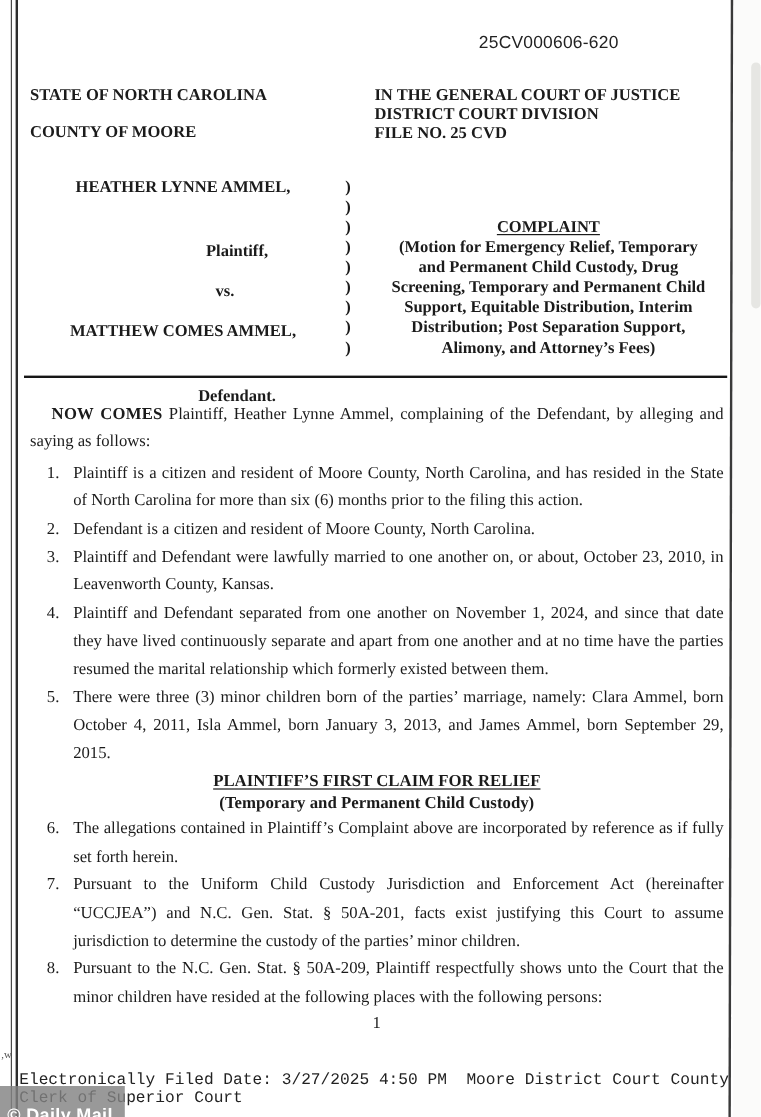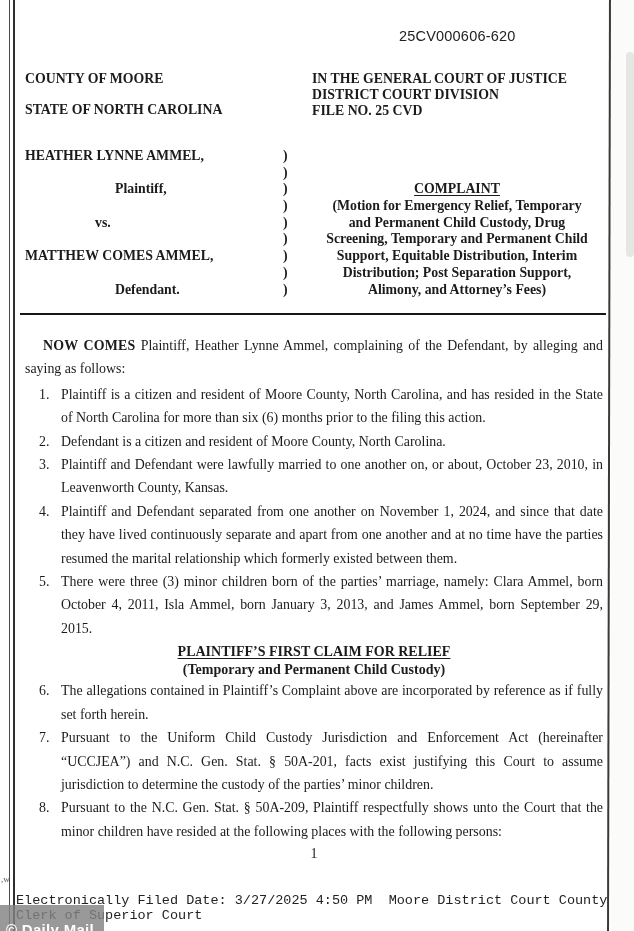--- a/index.html
+++ b/index.html
@@ -49,26 +49,26 @@
   }
   .header-left .hl-line + .hl-line { margin-top: 15px; }
   .header-right {
     position: absolute; left: 287px; top: 0; width: 293px;
     font-weight: bold; font-size: 13.8px; line-height: 16.2px;
   }
   .caption {
     position: absolute; left: 25px; top: 148px; width: 580px; height: 152px;
     font-weight: bold; font-size: 13.8px;
   }
-  .cap-col { position: absolute; top: 0; }
+  .cap-col { position: absolute; top: 0; text-align: center; }
   .cap-row { height: 16.7px; line-height: 16.7px; }
   .cap-left  { left: 0; width: 255px; }
   .cap-paren { left: 258px; width: 14px; }
   .cap-right { left: 282px; width: 300px; text-align: center; }
-  .indent-90 { padding-left: 90px; }
+  .indent-90 { padding-left: 90px; margin-top: 20px; }
   .indent-70 { padding-left: 70px; }
   .complaint-title {
     text-decoration: underline;
     text-underline-offset: 2px;
   }
   .caption-rule {
     position: absolute; left: 20px; top: 313px; width: 586px;
     border: none; border-top: 2.5px solid #161616; margin: 0;
   }
   .content {
@@ -116,22 +116,22 @@
   <div class="edge-line-left-outer"></div>
   <div class="edge-line-left-inner"></div>
   <div class="right-margin-strip"></div>
   <div class="edge-line-right"></div>
   <div class="scrollbar-thumb"></div>
 
   <div class="case-number">25CV000606-620</div>
 
   <div class="header">
     <div class="header-left">
+      <div class="hl-line">STATE OF NORTH CAROLINA</div>
       <div class="hl-line">COUNTY OF MOORE</div>
-      <div class="hl-line">STATE OF NORTH CAROLINA</div>
     </div>
     <div class="header-right">
       <div>IN THE GENERAL COURT OF JUSTICE</div>
       <div>DISTRICT COURT DIVISION</div>
       <div>FILE NO. 25 CVD</div>
     </div>
   </div>
 
   <div class="caption">
     <div class="cap-col cap-left">

